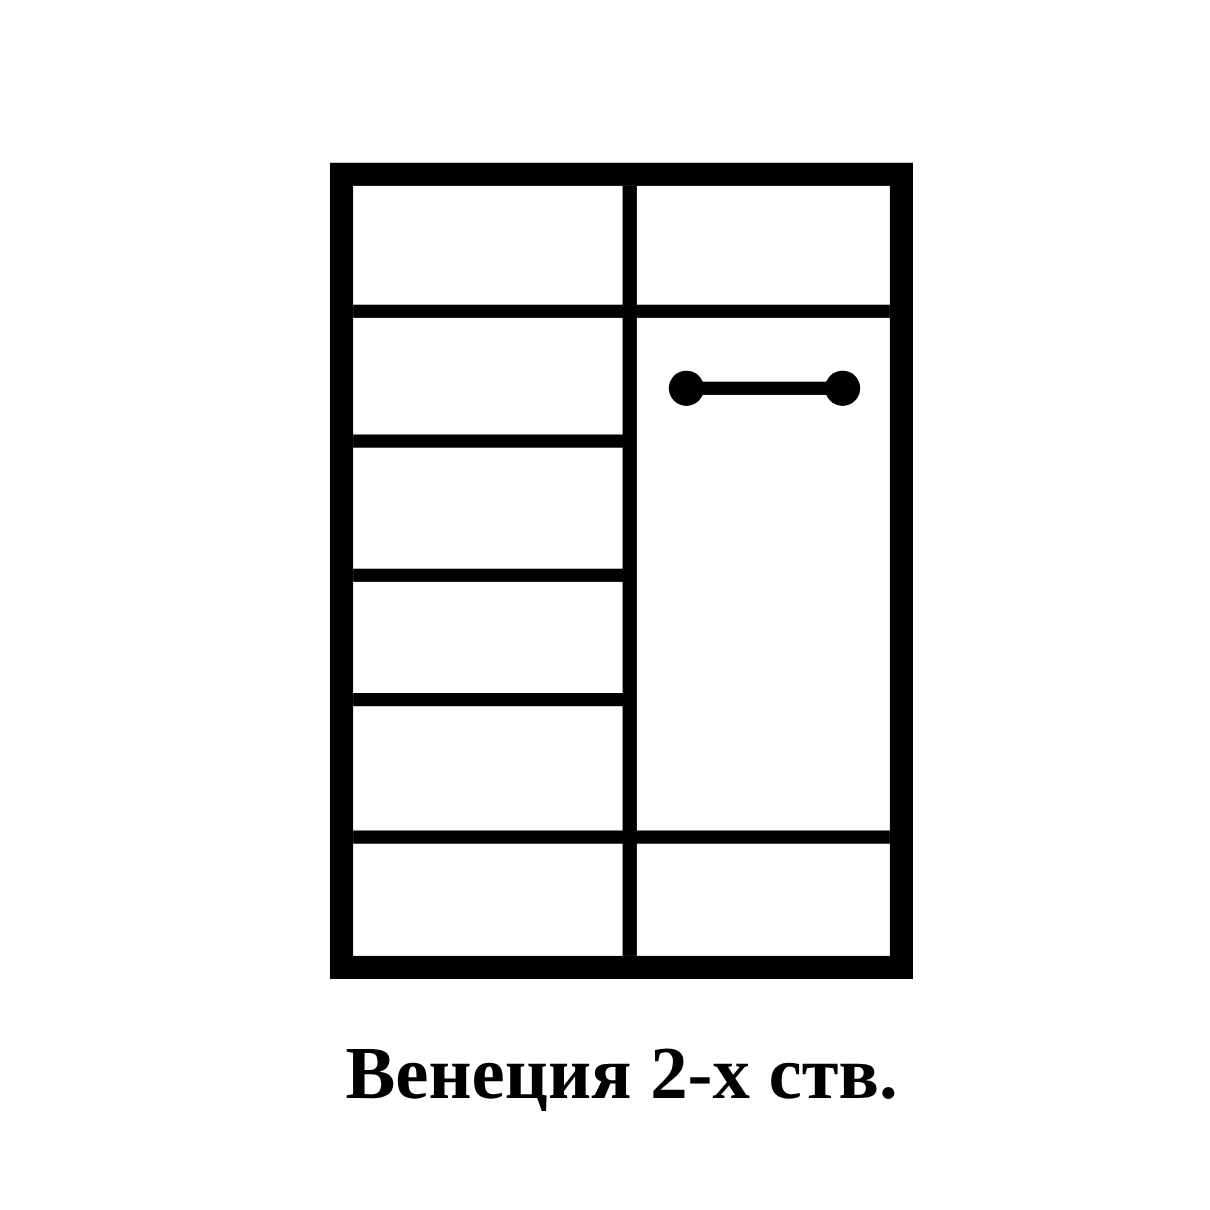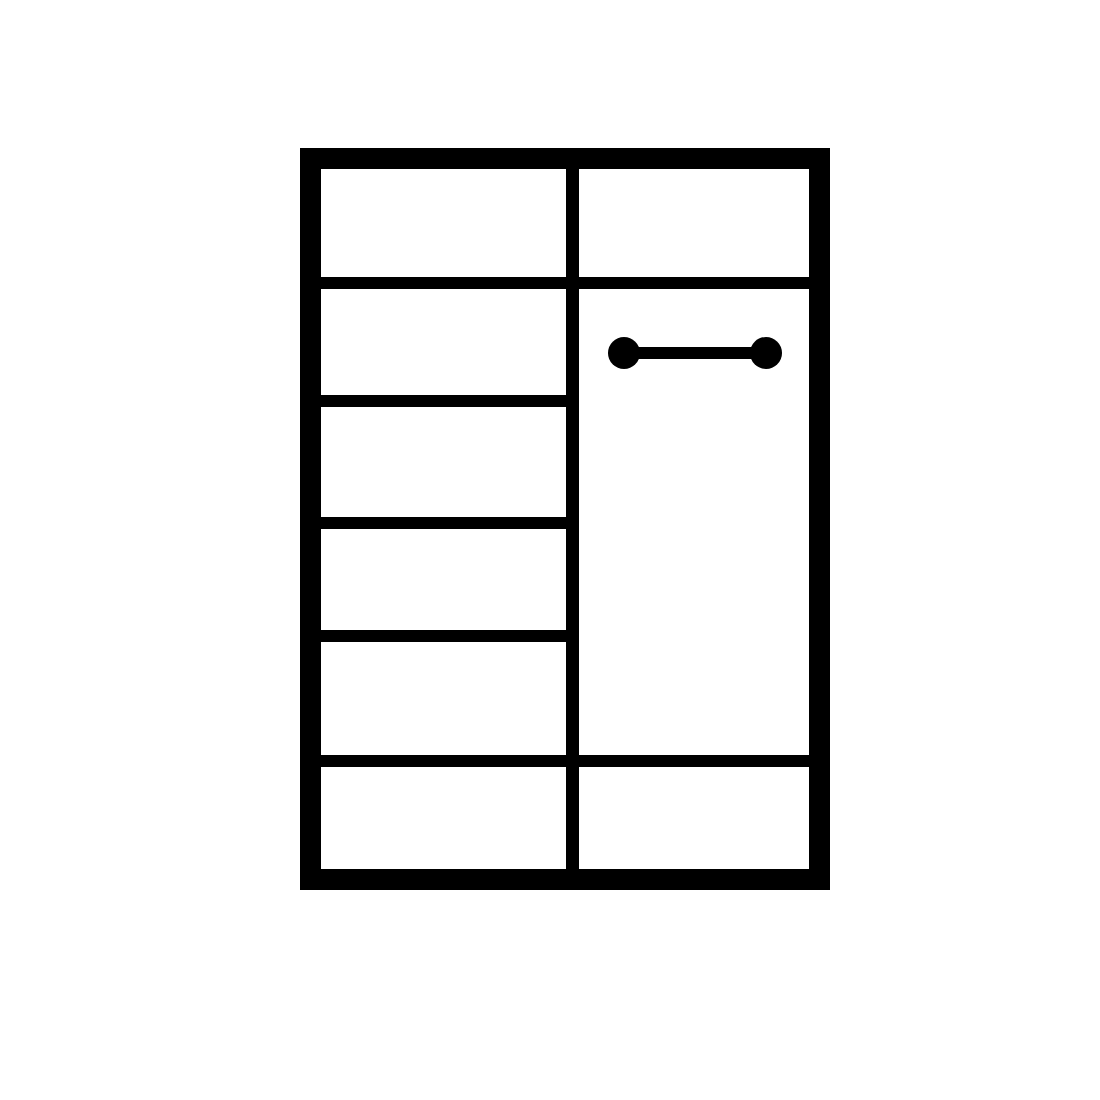--- a/index.html
+++ b/index.html
@@ -111,14 +111,15 @@
     <div class="shelf full bottom-shelf"></div>
 
     <div class="rod">
       <span class="rod-end left"></span>
       <span class="rod-bar"></span>
       <span class="rod-end right"></span>
     </div>
 
   </div>
 
+  <div class="caption">Венеция 2-х ств.</div>
 
 </div>
 
 </body></html>

